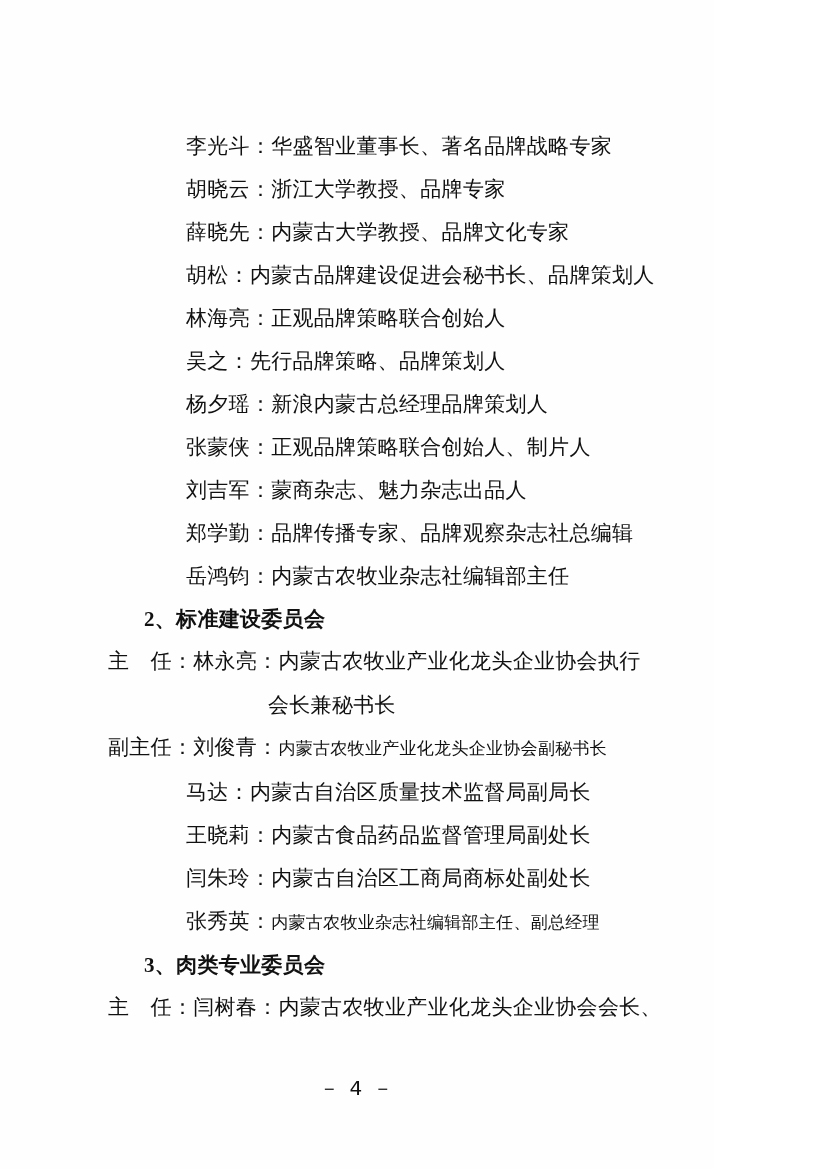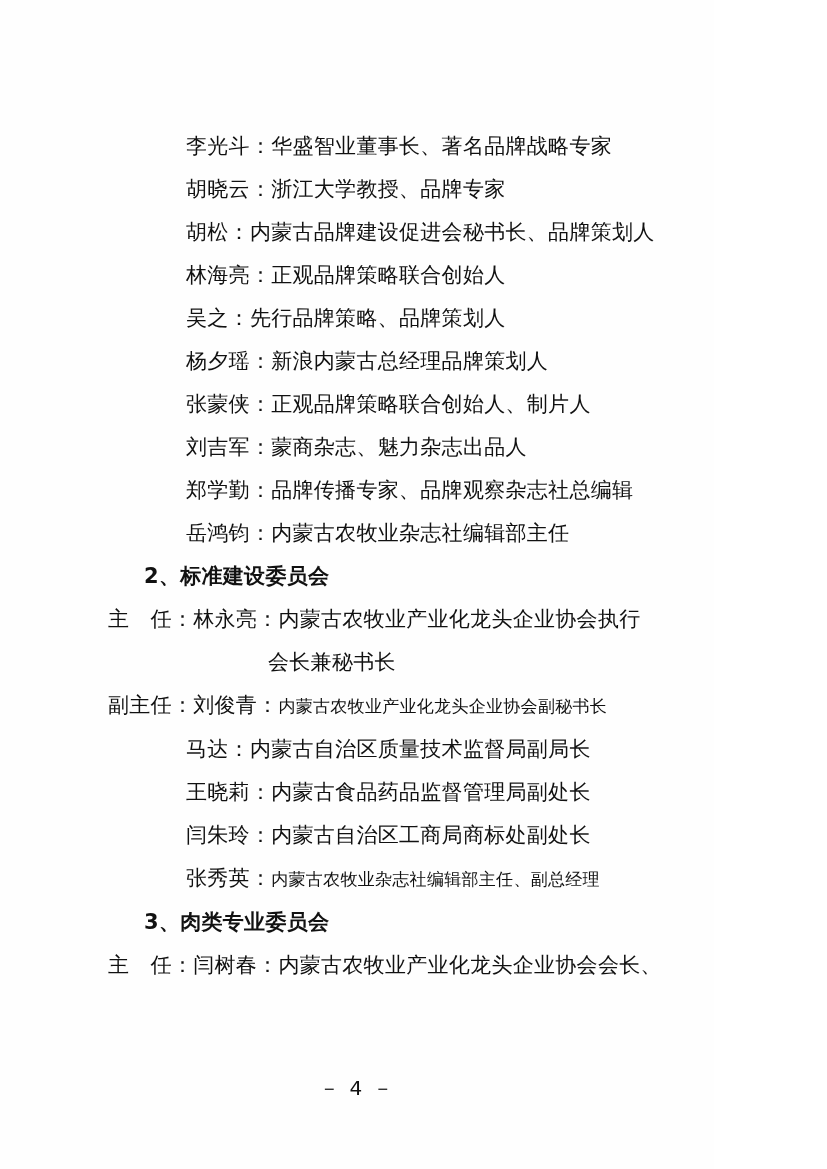--- a/index.html
+++ b/index.html
@@ -31,23 +31,25 @@
     line-height: 43px;
     white-space: pre;
     letter-spacing: 0.3px;
   }
   .indent-1 {
     padding-left: 78px;
   }
   .indent-head {
     padding-left: 36px;
     font-weight: bold;
+    font-family: Liberation Serif, serif;
   }
   .indent-0 {
     padding-left: 0px;
+    font-family: Liberation Mono, monospace;
   }
   .sub {
     font-size: 17px;
     text-align: right;
   }
   .center-cont {
     padding-left: 160px;
   }
   .footer {
     position: absolute;
@@ -62,20 +64,21 @@
   }
 </style>
 </head>
 <body>
 
 <div class="page">
   <div class="content">
 
     <div class="line indent-1">李光斗：华盛智业董事长、著名品牌战略专家</div>
     <div class="line indent-1">胡晓云：浙江大学教授、品牌专家</div>
+    <div class="line indent-1">薛晓先：内蒙古大学教授、品牌文化专家</div>
     <div class="line indent-1">胡松：内蒙古品牌建设促进会秘书长、品牌策划人</div>
     <div class="line indent-1">林海亮：正观品牌策略联合创始人</div>
     <div class="line indent-1">吴之：先行品牌策略、品牌策划人</div>
     <div class="line indent-1">杨夕瑶：新浪内蒙古总经理品牌策划人</div>
     <div class="line indent-1">张蒙侠：正观品牌策略联合创始人、制片人</div>
     <div class="line indent-1">刘吉军：蒙商杂志、魅力杂志出品人</div>
     <div class="line indent-1">郑学勤：品牌传播专家、品牌观察杂志社总编辑</div>
     <div class="line indent-1">岳鸿钧：内蒙古农牧业杂志社编辑部主任</div>
 
     <div class="line indent-head">2、标准建设委员会</div>

